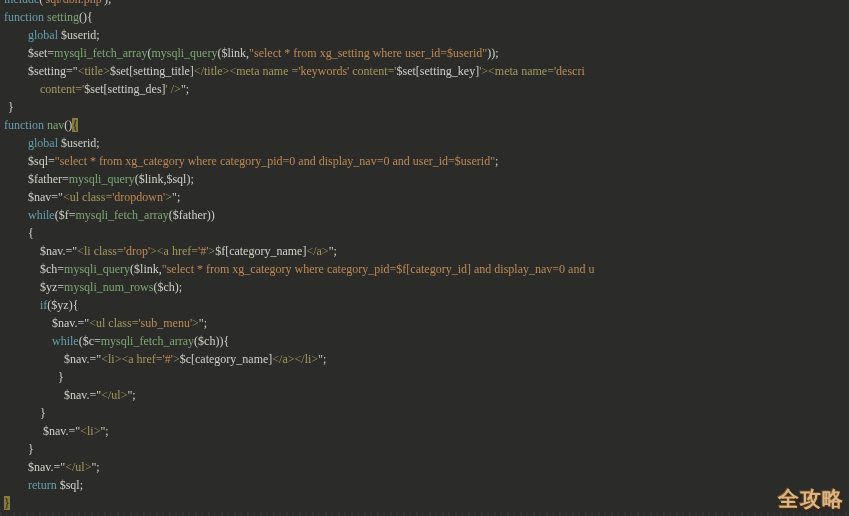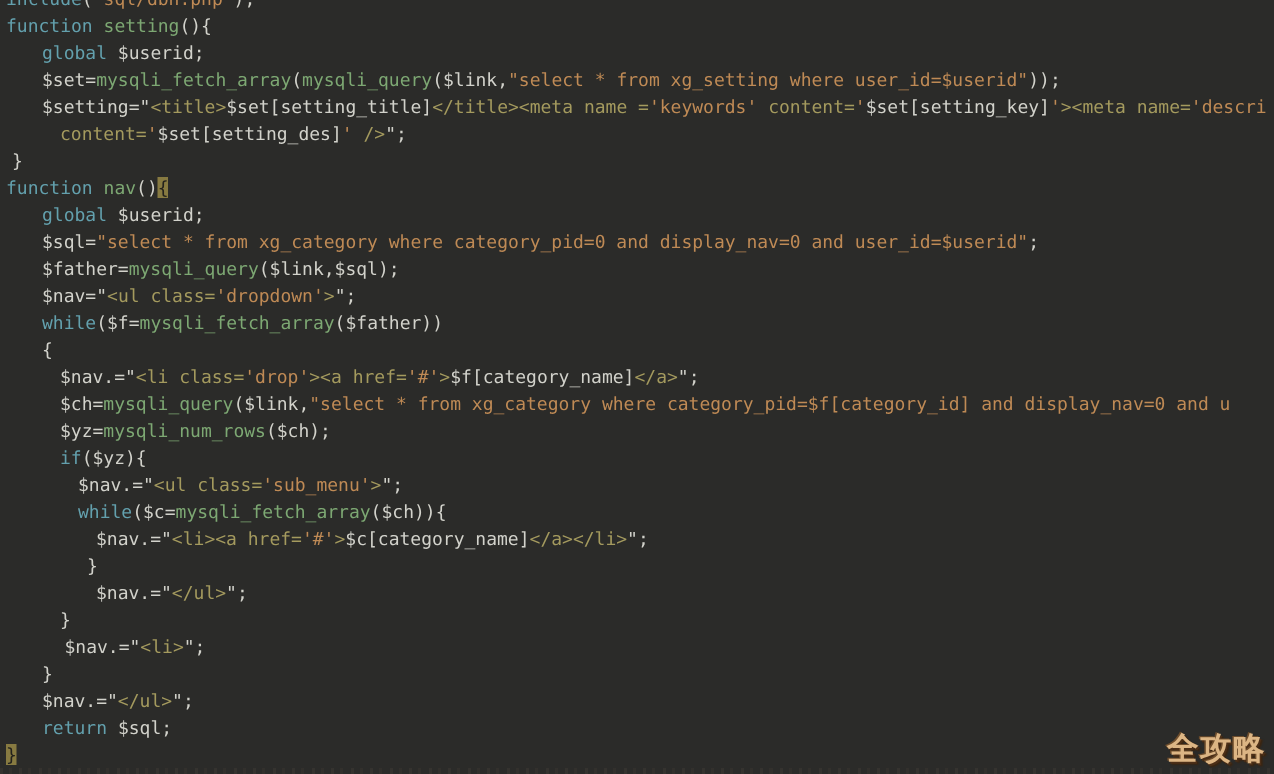--- a/index.html
+++ b/index.html
@@ -19,20 +19,21 @@
     top: -10px;
     left: 4px;
     right: 0;
     font-size: 12px;
     line-height: 18px;
     white-space: pre;
   }
   .code-line {
     height: 18px;
     white-space: pre;
+    font-family: Liberation Serif, serif;
   }
   .code-line span {
     white-space: pre;
   }
   .clipped-line {
     position: absolute;
     left: 0;
     right: 0;
     bottom: 0;
     height: 4px;

